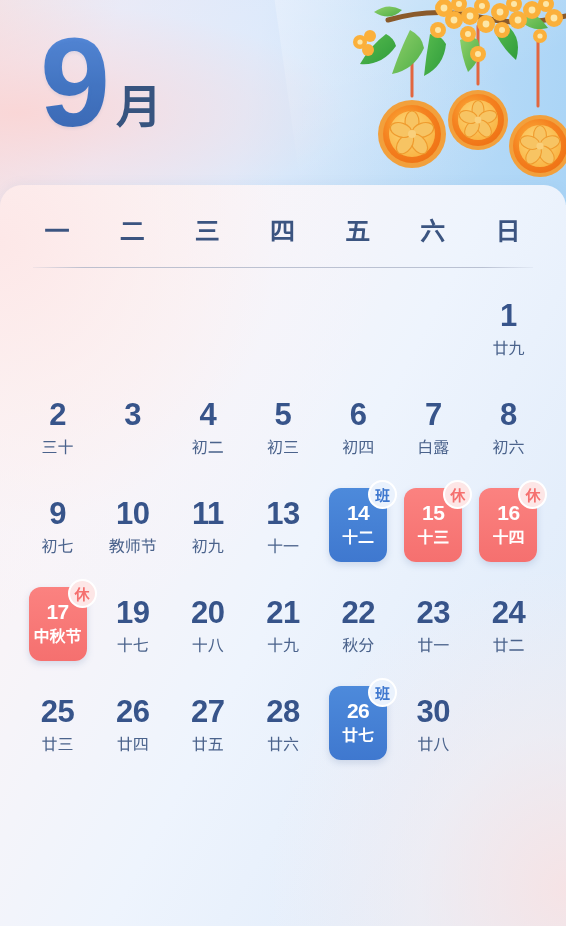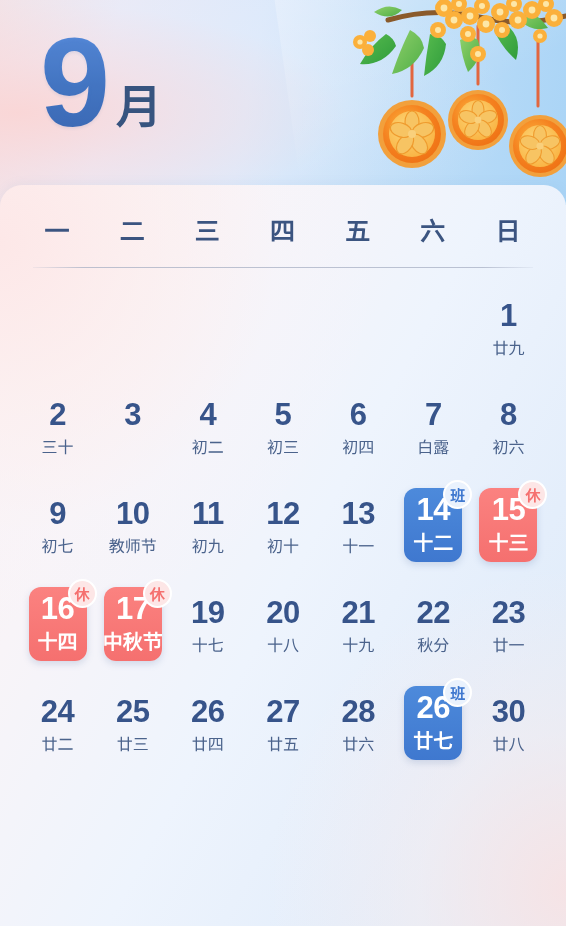--- a/index.html
+++ b/index.html
@@ -158,22 +158,22 @@
     height: 74px;
     border-radius: 12px;
     display: flex;
     flex-direction: column;
     align-items: center;
     justify-content: center;
     box-shadow: 0 3px 7px rgba(90,120,170,0.22);
   }
   .cell.hl.work .card { background: linear-gradient(180deg, #4d8adb 0%, #3f78cf 100%); }
   .cell.hl.rest .card { background: linear-gradient(180deg, #fb8280 0%, #f5706f 100%); }
-  .cell.hl .card .num { color: #ffffff; font-size: 31px; }
-  .cell.hl .card .lunar { color: #ffffff; font-size: 20px; margin-top: 4px; font-weight: 600; }
+  .cell.hl .card .num { color: #ffffff; font-size: 21px; }
+  .cell.hl .card .lunar { color: #ffffff; font-size: 16px; margin-top: 4px; font-weight: 600; }
 
   .badge {
     position: absolute;
     top: -8px;
     right: -10px;
     width: 29px;
     height: 29px;
     border-radius: 50%;
     display: flex;
     align-items: center;
@@ -387,24 +387,20 @@
         </div>
         <div class="cell">
           <div class="num">10</div>
           <div class="lunar">教师节</div>
         </div>
         <div class="cell">
           <div class="num">11</div>
           <div class="lunar">初九</div>
         </div>
         <div class="cell">
-          <div class="num">12</div>
-          <div class="lunar">初十</div>
-        </div>
-        <div class="cell">
           <div class="num">13</div>
           <div class="lunar">十一</div>
         </div>
         <div class="cell hl work">
           <div class="card">
             <div class="badge work">班</div>
             <div class="num">14</div>
             <div class="lunar">十二</div>
           </div>
         </div>

